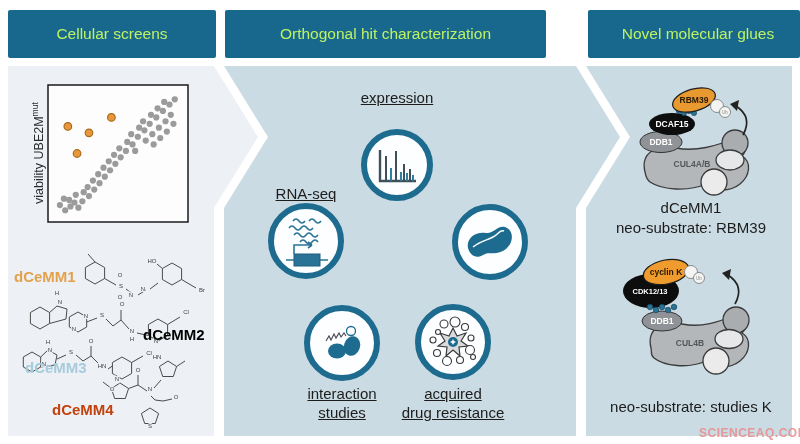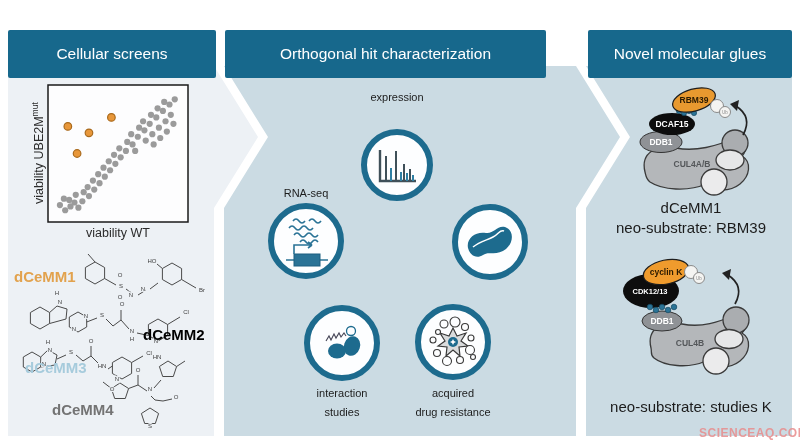--- a/index.html
+++ b/index.html
@@ -1,22 +1,22 @@
 <!DOCTYPE html>
 <html><head>
 <meta charset="utf-8">
 <style>
   html,body{margin:0;padding:0;background:#ffffff;}
   #fig{position:relative;width:800px;height:444px;background:#ffffff;
        font-family:"Liberation Sans",sans-serif;overflow:hidden;}
   #art{position:absolute;left:0;top:0;}
   .hdr{position:absolute;top:10px;height:48px;background:#17688c;border-radius:2px;
-       color:#ffffff;font-size:15.5px;display:flex;align-items:center;justify-content:center;margin-top:20px;}
-  .hdr1{left:8px;width:208px;} .hdr2{left:225px;width:321px;} .hdr3{left:588px;width:204px;}
-  .lbl{position:absolute;text-align:center;color:#1c1c1c;font-size:11px;line-height:19px;}
+       color:#bef264;font-size:15.5px;display:flex;align-items:center;justify-content:center;}
+  .hdr1{left:8px;width:208px;} .hdr2{left:225px;width:321px;} .hdr3{left:588px;width:204px;padding-left:8px;}
+  .lbl{position:absolute;text-align:center;color:#1c1c1c;font-size:15px;line-height:19px;text-decoration:underline;}
   .axis{position:absolute;text-align:center;color:#2b2b2b;font-size:12.5px;}
   .ylab{left:-37px;top:145px;width:150px;transform:rotate(-90deg);}
   .ylab sup{font-size:8.5px;}
   .comp{position:absolute;font-size:15px;font-weight:bold;}
   .cap{position:absolute;left:600px;width:182px;text-align:center;color:#1c1c1c;font-size:15px;}
   #watermark{position:absolute;left:699px;top:426px;width:96px;text-align:center;
        font-size:12px;font-weight:600;letter-spacing:.5px;color:rgba(231,140,140,0.85);}
   svg text.prot{font-family:"Liberation Sans",sans-serif;font-weight:bold;text-anchor:middle;}
   svg text.atom{font-family:"Liberation Sans",sans-serif;font-size:6px;text-anchor:middle;
        fill:#3c3c3c;stroke:#edf1f5;stroke-width:2px;paint-order:stroke;}
@@ -252,26 +252,25 @@
     </g>
   </svg>
 
   <div class="hdr hdr1">Cellular screens</div>
   <div class="hdr hdr2">Orthogonal hit characterization</div>
   <div class="hdr hdr3">Novel molecular glues</div>
 
   <div class="axis ylab">
     <span>viability UBE2M</span><sup>mut</sup>
   </div>
-  <div class="axis" style="left:48px;top:226px;width:140px;">viability WT</div>
 
   <div class="comp" style="left: 14px; top: 268px; color: rgb(226, 162, 77);">dCeMM1</div>
   <div class="comp" style="left: 143px; top: 326px; color: #000000;">dCeMM2</div>
   <div class="comp" style="left: 25px; top: 359px; color: rgb(166, 203, 220);">dCeMM3</div>
-  <div class="comp" style="left: 52px; top: 401px; color: #737373;">dCeMM4</div>
+  <div class="comp" style="left: 52px; top: 401px; color: #c2410c;">dCeMM4</div>
 
   <div class="lbl" style="left:327px;top:88px;width:140px;">
     <div>expression</div>
   </div>
   <div class="lbl" style="left:236px;top:184px;width:140px;">RNA-seq</div>
   <div class="lbl" style="left:272px;top:384px;width:140px;">
     <div>interaction</div>
     <div>studies</div>
   </div>
   <div class="lbl" style="left:383px;top:384px;width:140px;">

